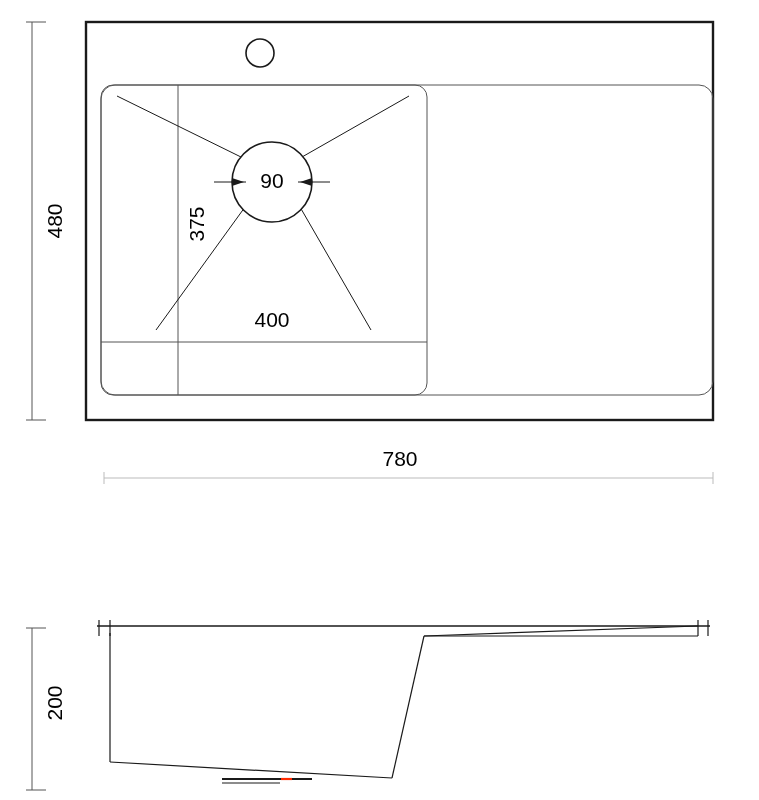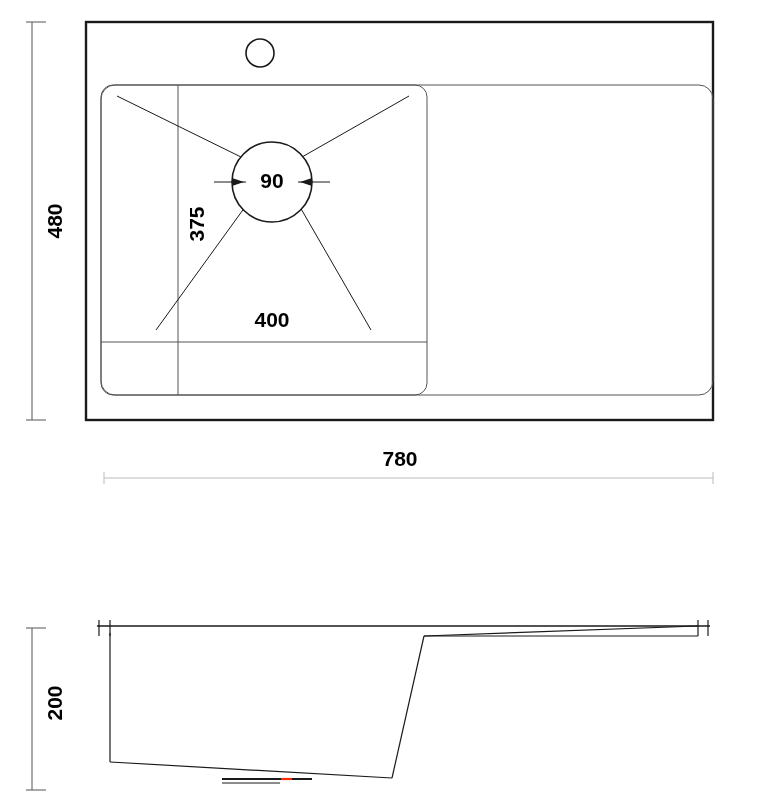--- a/index.html
+++ b/index.html
@@ -14,21 +14,20 @@
     font-family: "Liberation Sans", sans-serif;
     color: #000000;
     overflow: hidden;
   }
   #drawing-root {
     position: absolute;
     left: 0;
     top: 0;
     width: 759px;
     height: 800px;
-    font-weight: bold;
   }
   svg.tech-drawing {
     display: block;
     width: 759px;
     height: 800px;
   }
   .dim-text {
     font-family: "Liberation Sans", sans-serif;
     font-size: 21px;
     fill: #000000;

